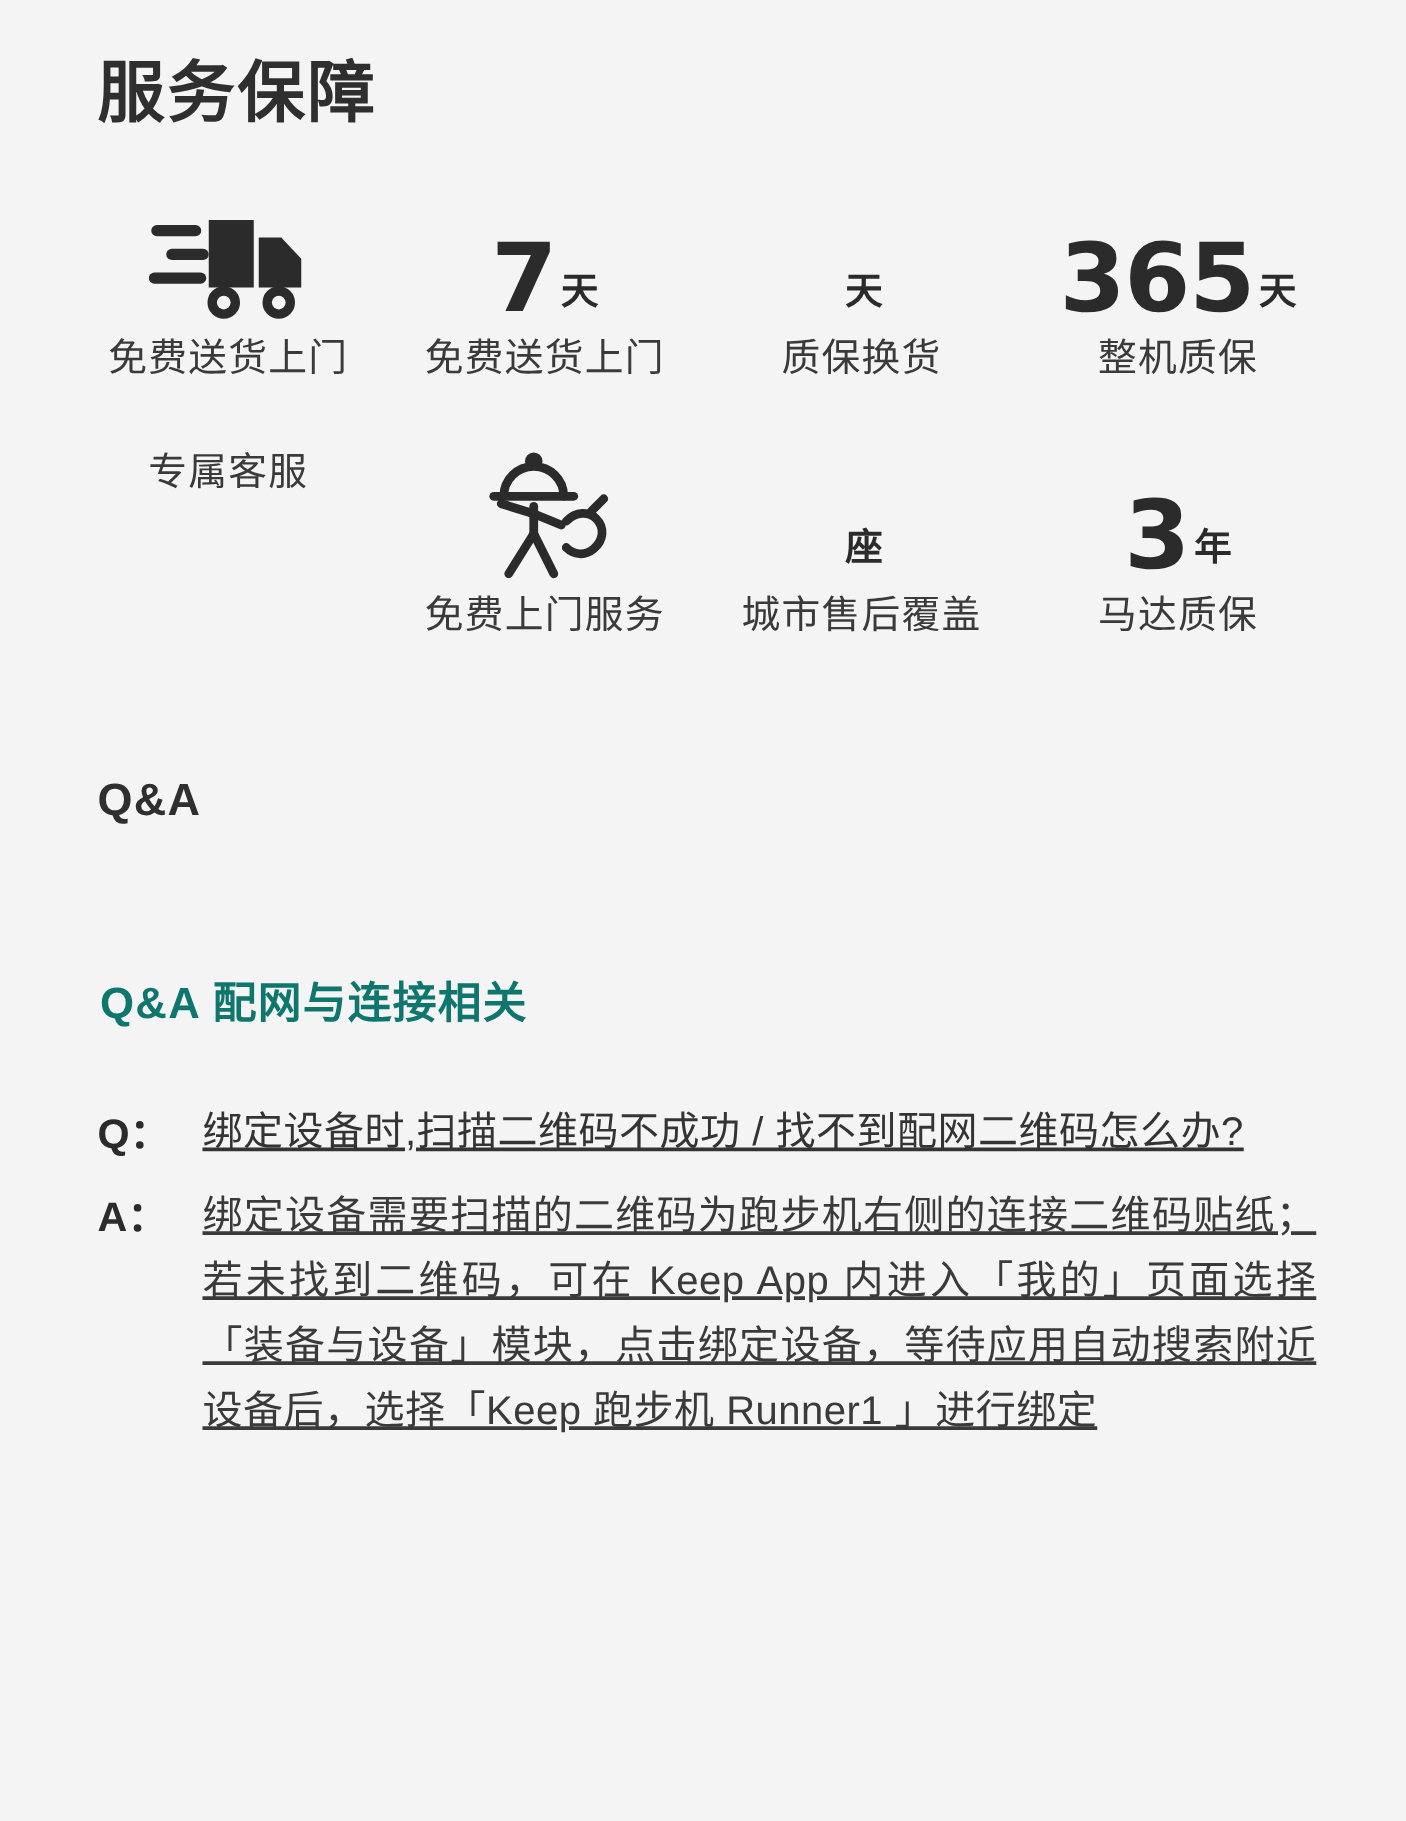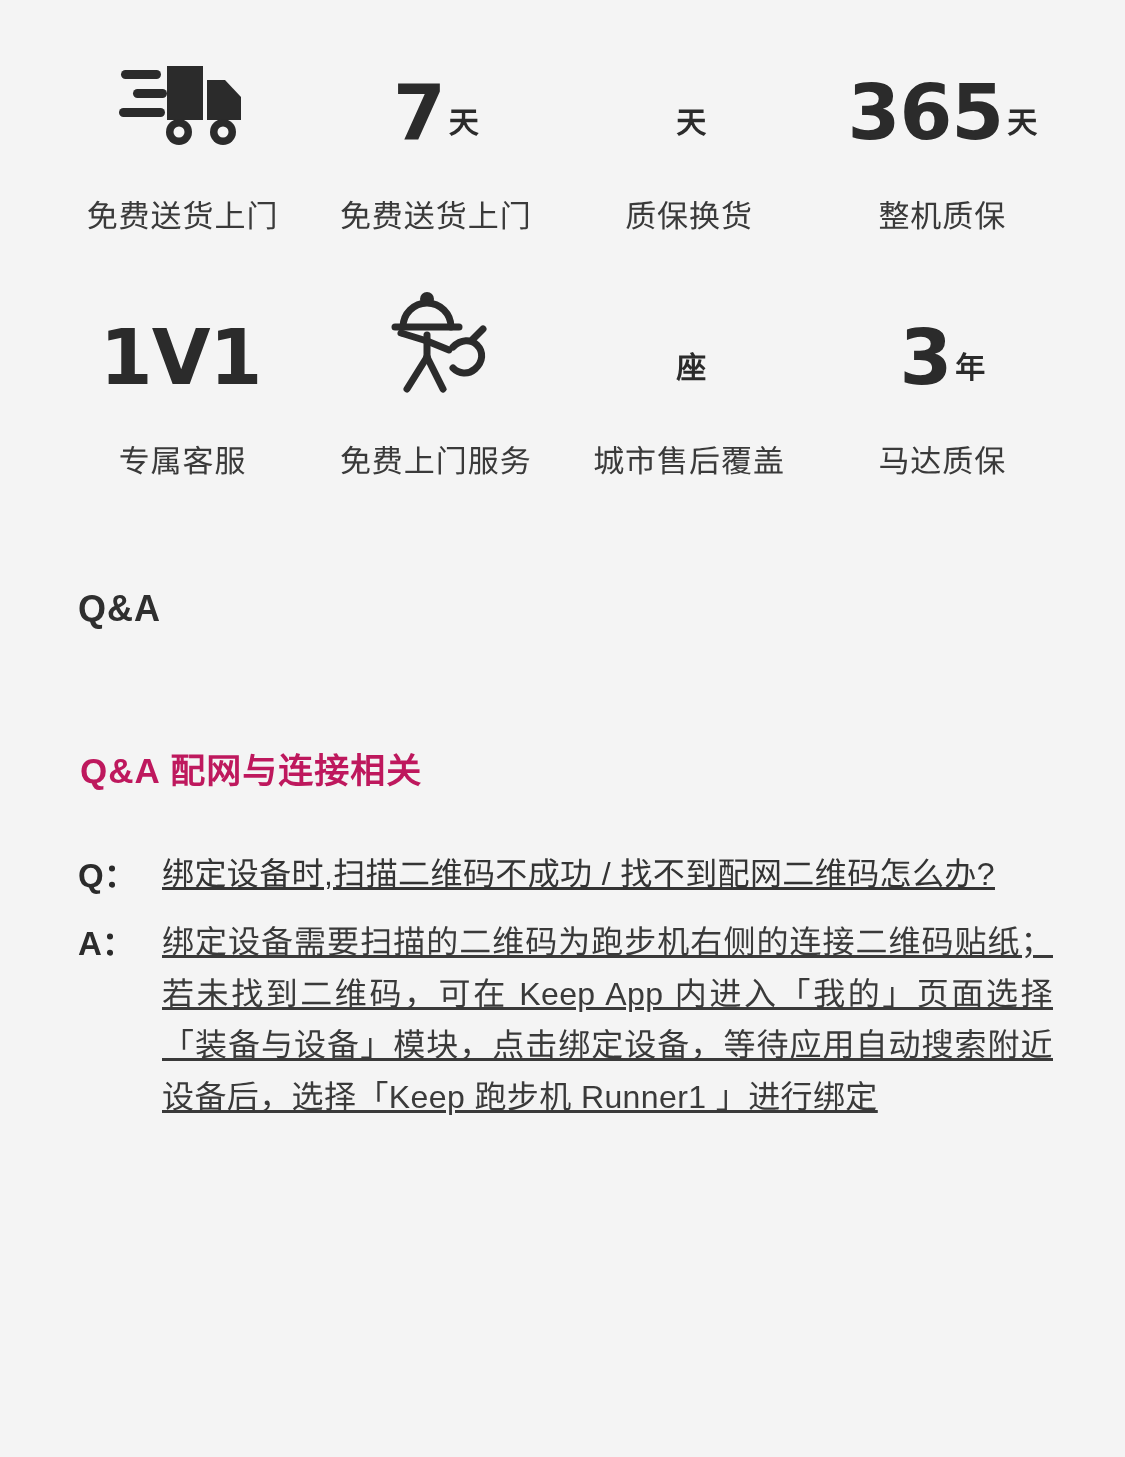--- a/index.html
+++ b/index.html
@@ -70,38 +70,37 @@
     margin-left: 4px;
     align-self: flex-end;
     padding-bottom: 6px;
   }
   .cell-label {
     font-size: 31px;
     letter-spacing: 1px;
     color: #3a3a3a;
     line-height: 1.2;
     white-space: nowrap;
-    margin-top: 40px;
   }
   .icon-truck svg, .icon-worker svg { display: block; }
 
   
   .qa-title {
     font-size: 36px;
     font-weight: 700;
     letter-spacing: 1px;
     color: #2f2f2f;
     margin: 0;
     padding: 108px 0 0 78px;
     font-family: "Liberation Sans", sans-serif;
   }
   .qa-subtitle {
     font-size: 35px;
     font-weight: 700;
-    color: #be185d;
+    color: #0f766e;
     padding: 112px 0 0 80px;
     letter-spacing: 1px;
   }
   .qa-block {
     padding: 56px 72px 0 78px;
   }
   .qa-row {
     display: flex;
     align-items: flex-start;
     margin-bottom: 14px;
@@ -130,20 +129,21 @@
     text-align: justify;
     text-justify: inter-ideograph;
     text-decoration: underline;
   }
 </style>
 </head>
 <body>
 
 <div class="page">
 
+  <h1 class="section-title">服务保障</h1>
 
   <div class="service-grid">
 
     <div class="service-cell">
       <div class="glyph-box icon-truck">
         <svg width="128" height="86" viewBox="0 0 128 86" aria-hidden="true">
           <g fill="#2b2b2b">
             <rect x="2" y="8" width="40" height="9" rx="4.5"></rect>
             <rect x="14" y="27" width="34" height="9" rx="4.5"></rect>
             <rect x="0" y="46" width="46" height="9" rx="4.5"></rect>
@@ -176,24 +176,20 @@
 
     <div class="service-cell">
       <div class="glyph-box">
         <span class="big-num">365</span>
         <span class="unit">天</span>
       </div>
       <div class="cell-label">整机质保</div>
     </div>
 
     <div class="service-cell">
-      <div class="glyph-box">
-        <span class="big-num">1V1</span>
-        <span class="unit"></span>
-      </div>
       <div class="cell-label">专属客服</div>
     </div>
 
     <div class="service-cell">
       <div class="glyph-box icon-worker">
         <svg width="118" height="104" viewBox="0 0 118 104" aria-hidden="true">
           <g fill="none" stroke="#2b2b2b" stroke-width="7" stroke-linecap="round" stroke-linejoin="round">
             <circle cx="50" cy="10" r="7" fill="#2b2b2b" stroke="none"></circle>
             <path d="M26 38a24 24 0 0 1 48 0"></path>
             <path d="M18 38h64"></path>

